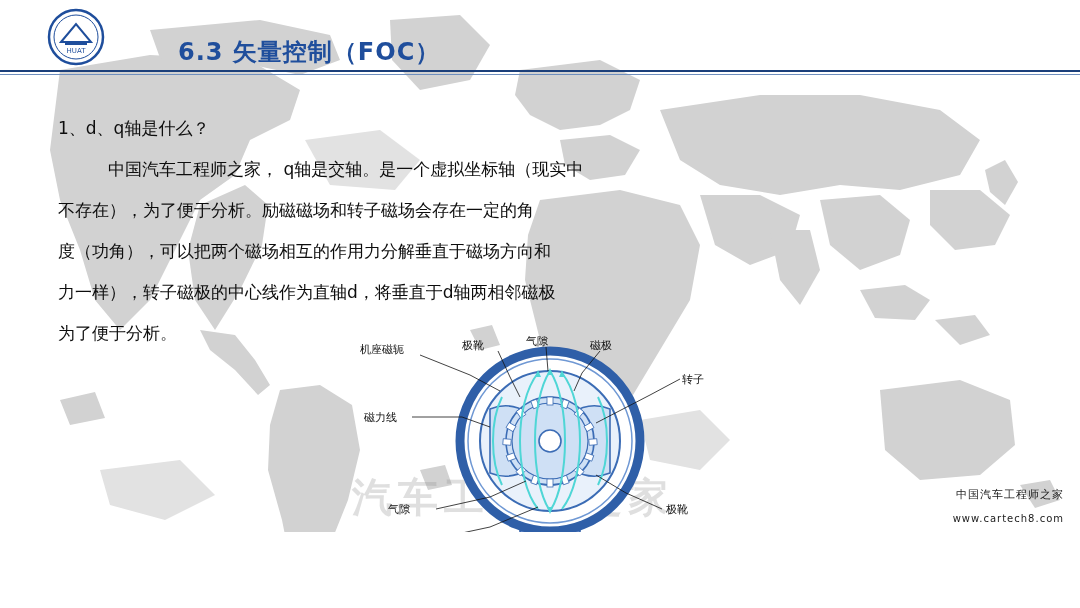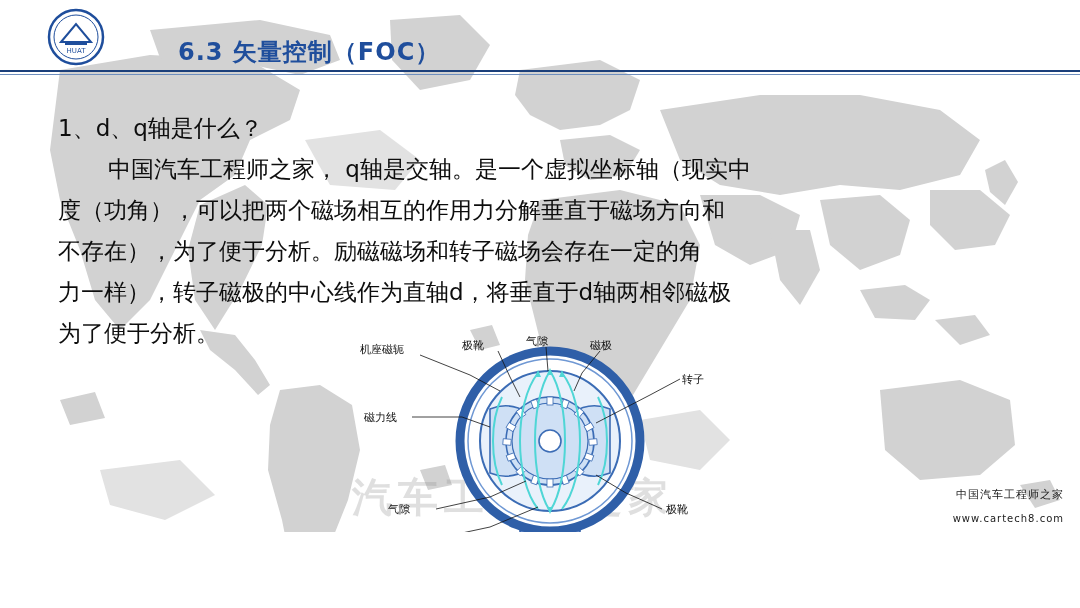--- a/index.html
+++ b/index.html
@@ -71,21 +71,21 @@
     white-space: nowrap;
     margin-top: 28px;
   }
 
   
   .body-text {
     position: absolute;
     left: 58px;
     top: 108px;
     width: 940px;
-    font-size: 23px;
+    font-size: 17px;
     line-height: 41px;
     color: #0d0d0d;
     font-family: "DejaVu Sans", "Liberation Sans", sans-serif;
   }
   .body-text p {
     margin: 0;
   }
   .indent {
     text-indent: 50px;
   }
@@ -202,22 +202,22 @@
       </svg>
     </div>
     <div class="title-text">6.3  矢量控制（FOC）</div>
     <div class="header-rule"></div>
     <div class="header-rule2"></div>
   </div>
 
   <div class="body-text">
     <p>1、d、q轴是什么？</p>
     <p class="indent">中国汽车工程师之家，  q轴是交轴。是一个虚拟坐标轴（现实中</p>
+    <p>不存在），为了便于分析。励磁磁场和转子磁场会存在一定的角</p>
     <p>度（功角），可以把两个磁场相互的作用力分解垂直于磁场方向和</p>
-    <p>不存在），为了便于分析。励磁磁场和转子磁场会存在一定的角</p>
     <p>力一样），转子磁极的中心线作为直轴d，将垂直于d轴两相邻磁极</p>
     <p>为了便于分析。</p>
   </div>
 
   <div class="wm-center">汽车工程师之家</div>
 
   <div class="figure">
     <svg width="400" height="245" viewBox="0 0 400 245" xmlns="http://www.w3.org/2000/svg">
 
       <path d="M118,228 L132,208 L268,208 L282,228 Z" fill="#4a72b8" stroke="#2f5fa8" stroke-width="1.5"></path>

